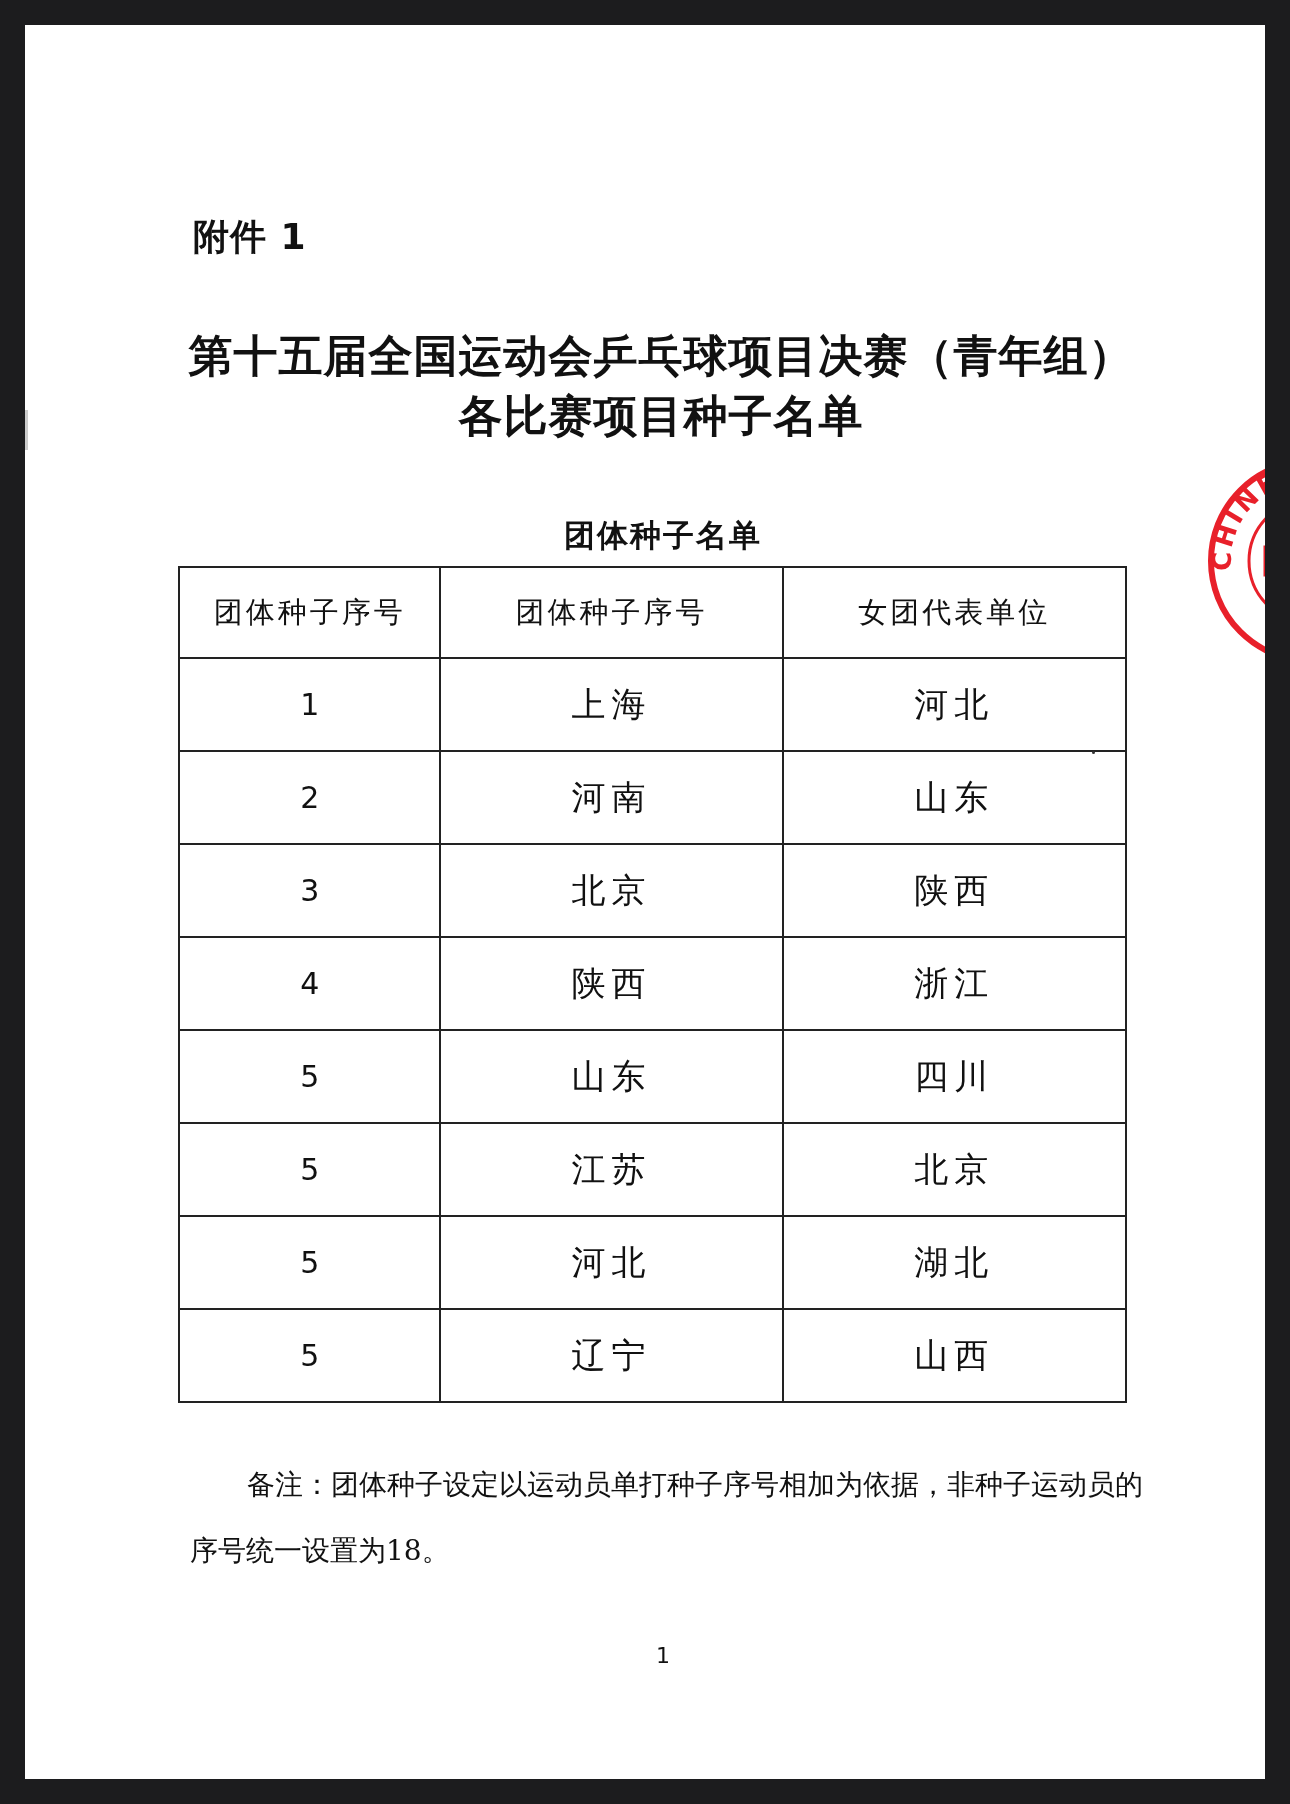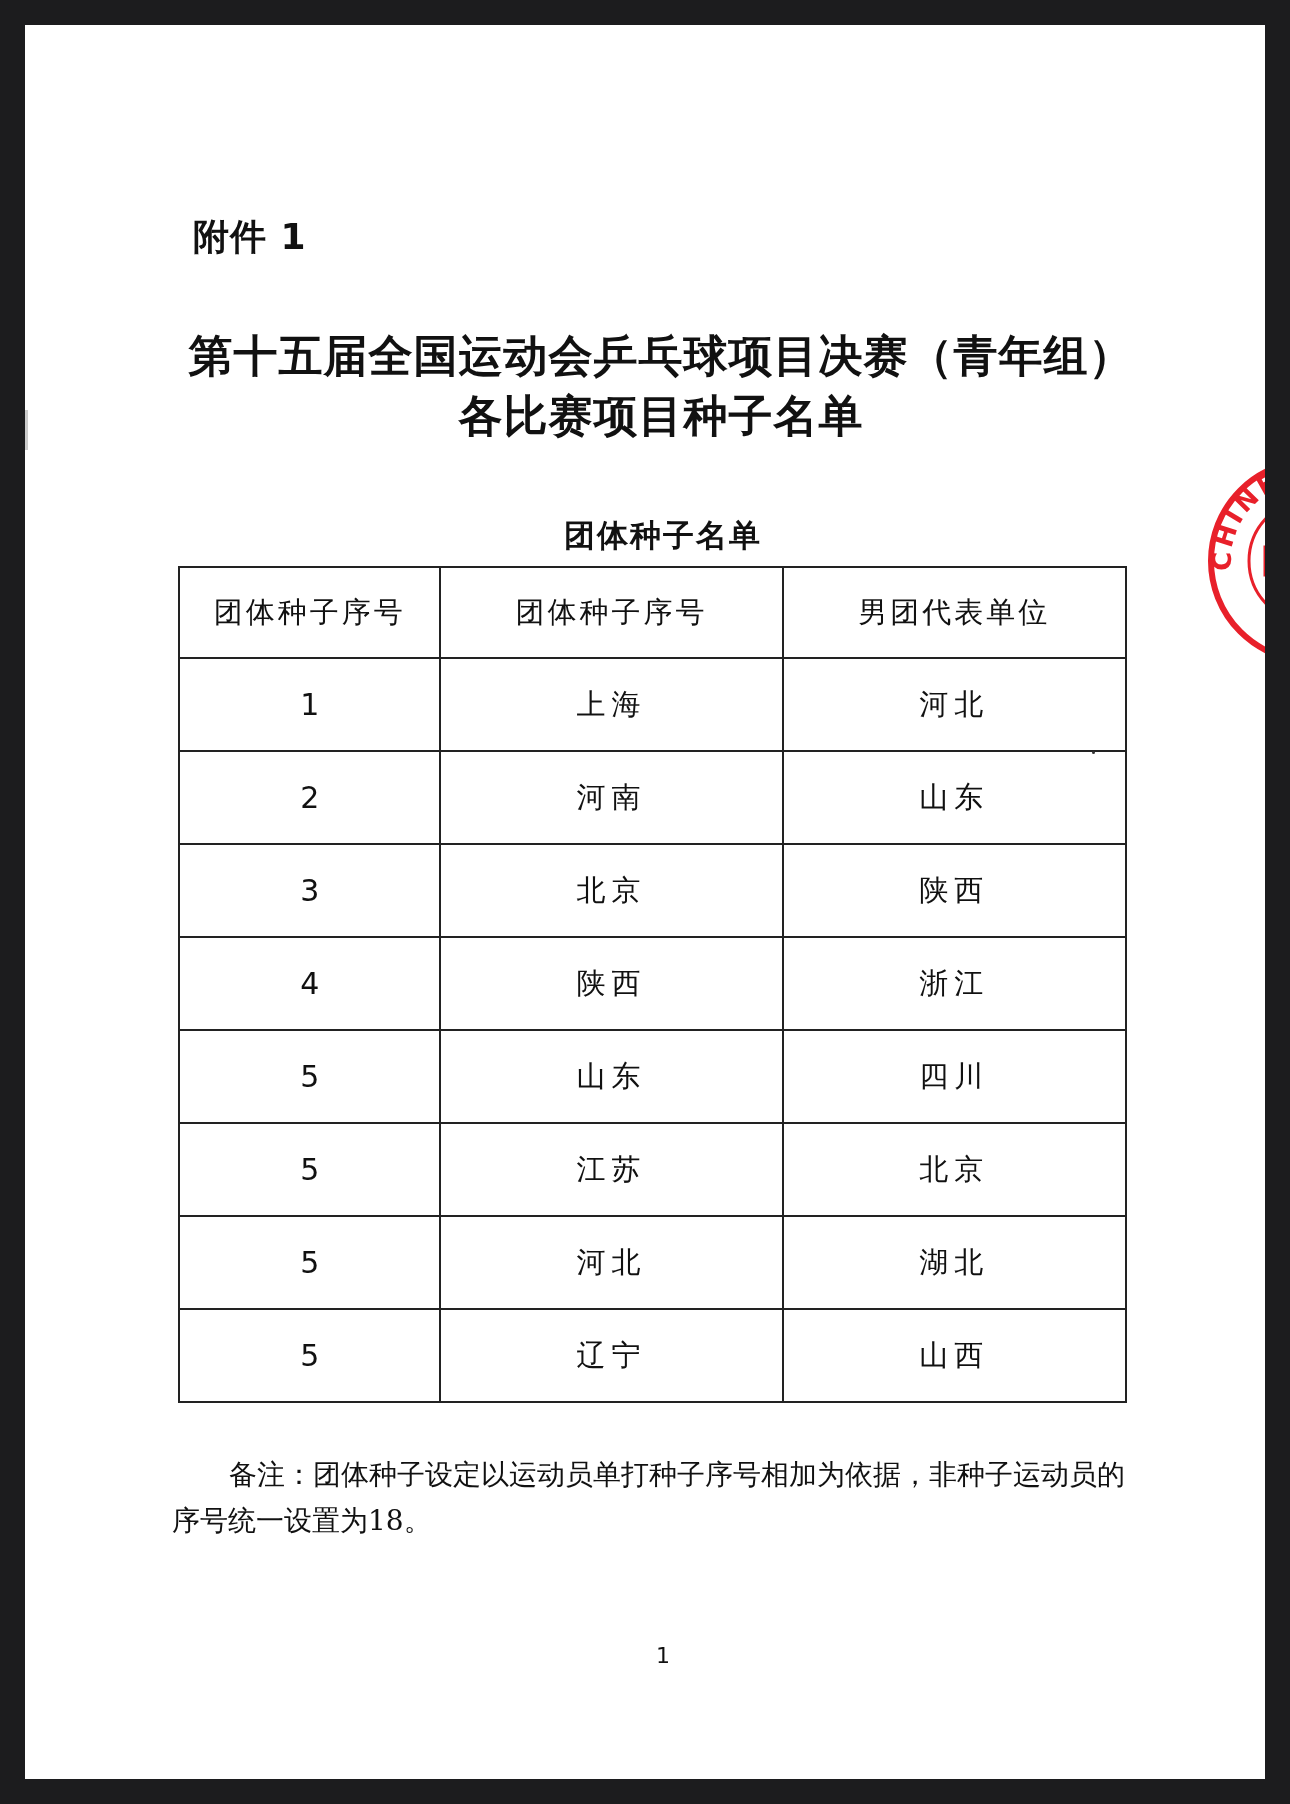--- a/index.html
+++ b/index.html
@@ -35,26 +35,26 @@
   table.seeds {
     position: absolute; left: 153px; top: 541px;
     width: 949px; border-collapse: collapse;
     font-family: "DejaVu Sans", "Liberation Sans", sans-serif;
   }
   table.seeds th, table.seeds td {
     border: 2px solid #222; text-align: center; padding: 0;
     font-weight: normal;
   }
   table.seeds th { height: 89px; font-size: 29px; letter-spacing: 3px; }
-  table.seeds td { height: 91px; font-size: 29px; letter-spacing: 6px; }
+  table.seeds td { height: 91px; font-size: 34px; letter-spacing: 6px; }
   table.seeds td.num { letter-spacing: 0; font-size: 30px; }
   col.c1 { width: 262px; } col.c2 { width: 343px; } col.c3 { width: 344px; }
   .note {
-    left: 147px; width: 960px;
-    font-size: 28px; line-height: 46px; top: 1427px;
+    left: 165px; width: 960px;
+    font-size: 28px; line-height: 66px; top: 1427px;
     text-indent: 57px;
   }
   .pagenum {
     left: 0; width: 1276px; text-align: center; top: 1618px;
     font-family: "DejaVu Sans", "Liberation Sans", sans-serif; font-size: 22px;
   }
   .seal {
     left: 1180px; top: 430px; width: 212px; height: 212px;
   }
   .edge-mark {
@@ -78,21 +78,21 @@
   <table class="seeds">
     <colgroup>
         <col class="c1">
         <col class="c2">
         <col class="c3">
       </colgroup>
     <thead>
       <tr>
         <th>团体种子序号</th>
         <th>团体种子序号</th>
-        <th>男团代表单位</th>
+        <th>女团代表单位</th>
       </tr>
     </thead>
     <tbody>
       <tr>
         <td class="num">1</td>
         <td>上海</td>
         <td>河北</td>
       </tr>
       <tr>
         <td class="num">2</td>

